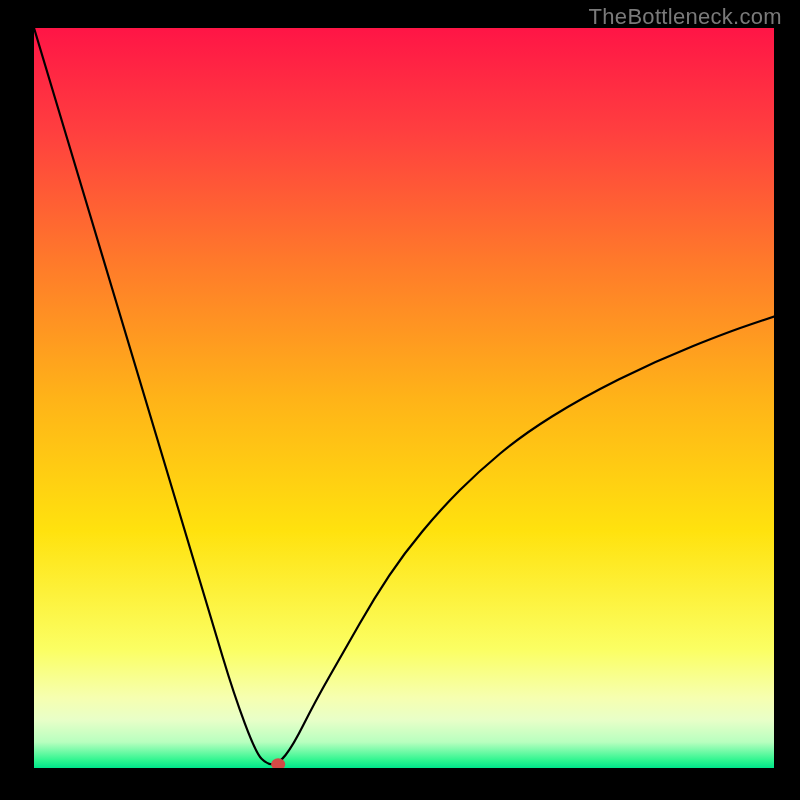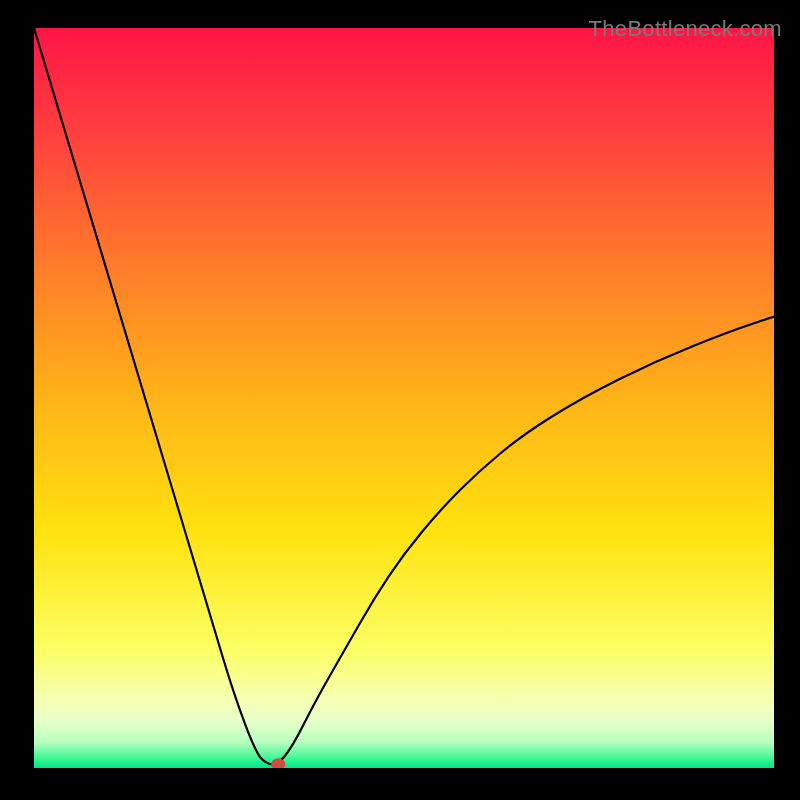--- a/index.html
+++ b/index.html
@@ -19,21 +19,20 @@
   }
   .watermark {
     position: absolute;
     top: 4px;
     right: 18px;
     color: #7a7a7a;
     font-size: 22px;
     font-weight: 500;
     letter-spacing: 0.3px;
     z-index: 20;
-    margin-top: 12px;
   }
   .plot-area {
     position: absolute;
     left: 34px;
     top: 28px;
     width: 740px;
     height: 740px;
     overflow: hidden;
   }
   .plot-svg {

